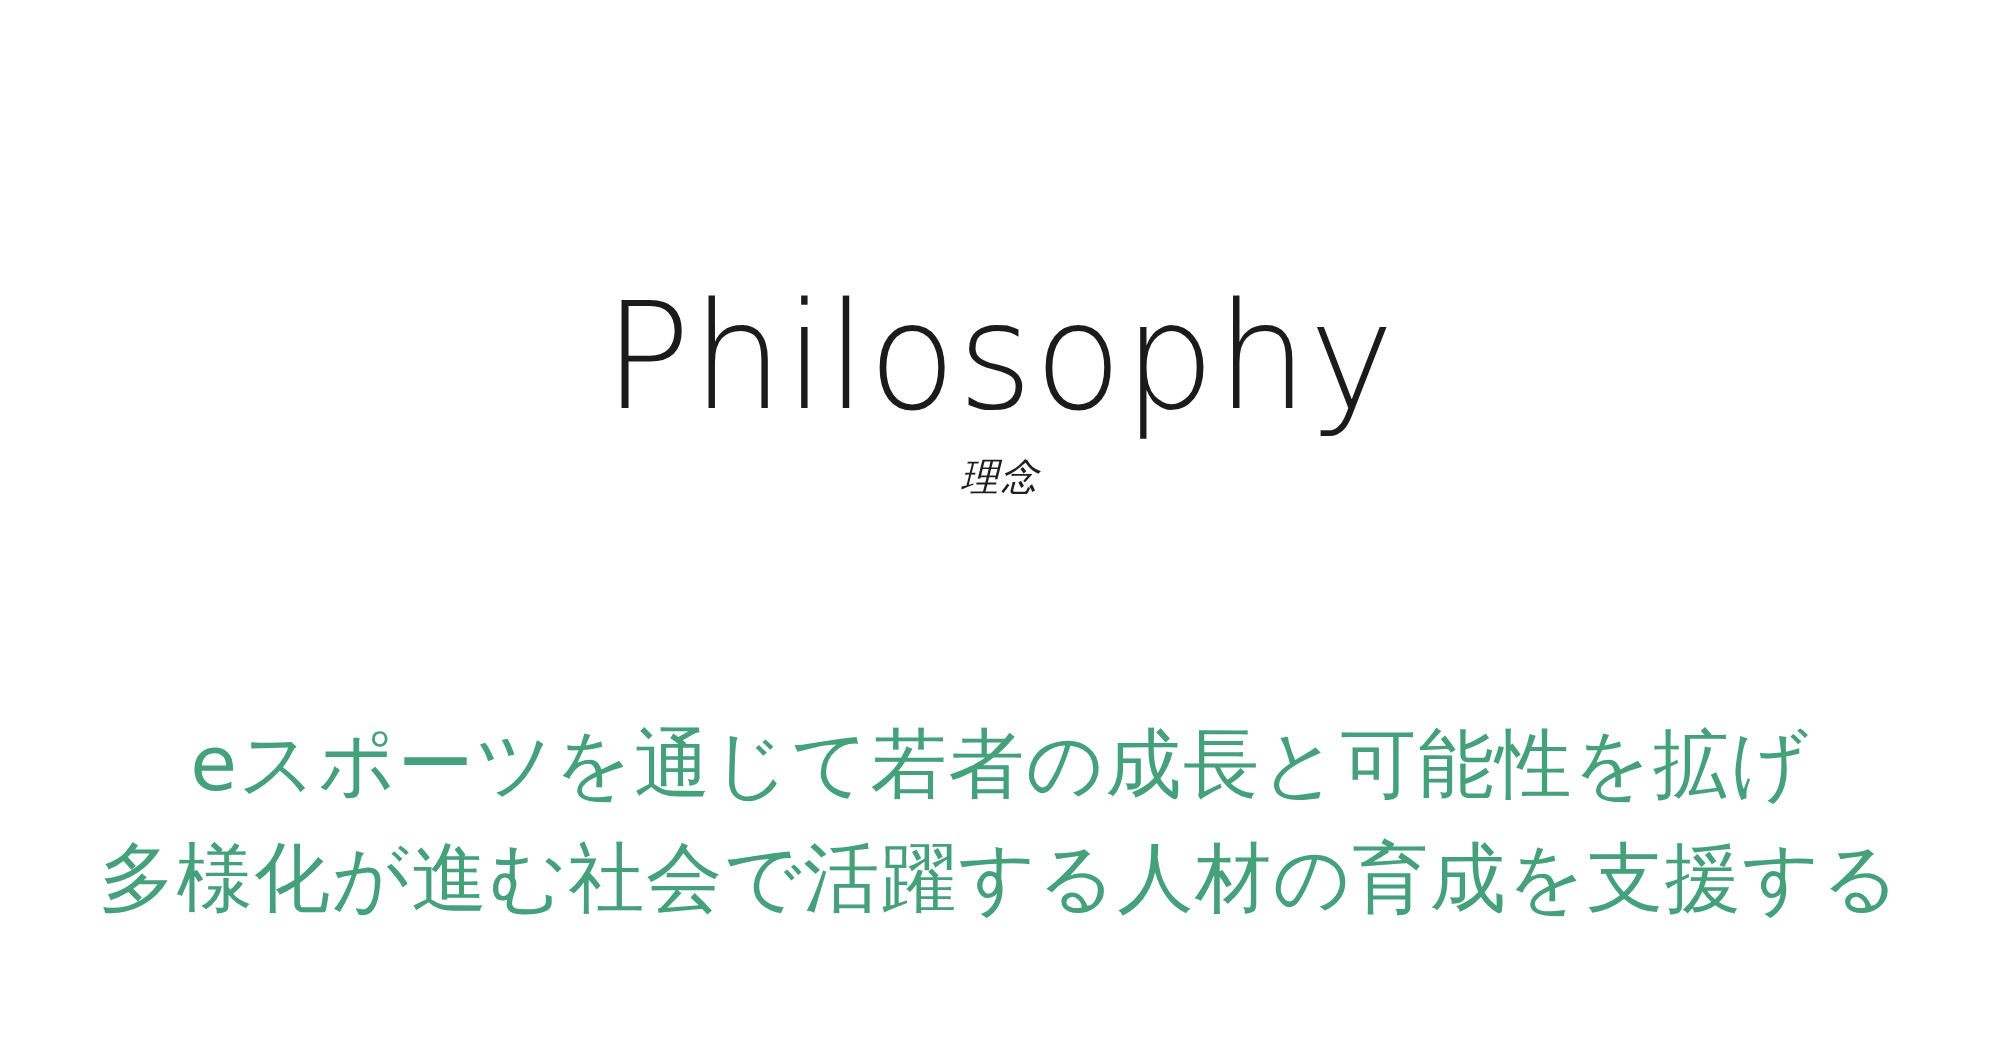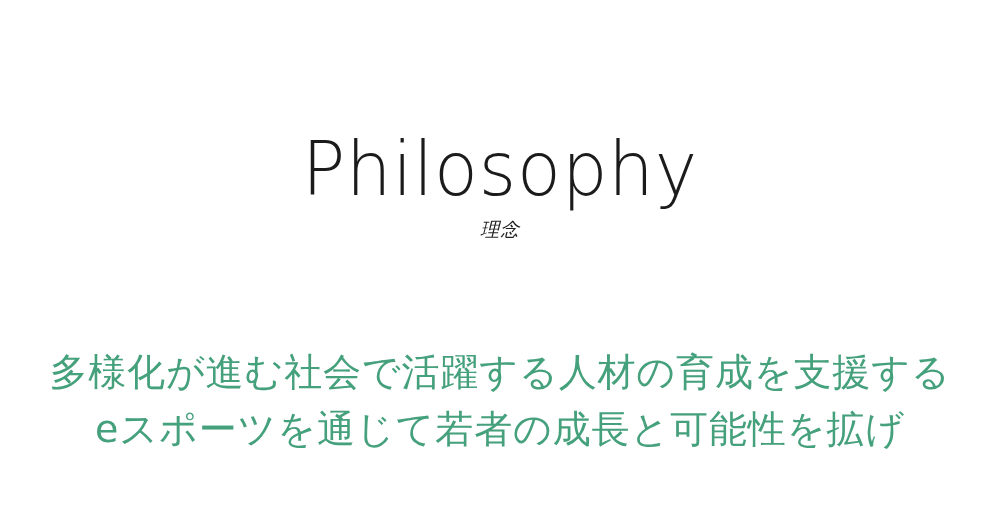--- a/index.html
+++ b/index.html
@@ -18,20 +18,21 @@
 
   .page {
     position: relative;
     width: 1000px;
     height: 500px;
     background: #ffffff;
     box-sizing: border-box;
     display: flex;
     flex-direction: column;
     align-items: center;
+    margin-top: 10px;
   }
 
   
   .heading-block {
     position: absolute;
     top: 0;
     left: 0;
     width: 1000px;
     display: flex;
     flex-direction: column;
@@ -118,17 +119,17 @@
       <h1 class="section-title">Philosophy</h1>
     </div>
 
     <div class="section-subtitle-wrap">
       <p class="section-subtitle">理念</p>
     </div>
 
   </div>
 
   <div class="statement">
+    <span class="statement-line">eスポーツを通じて若者の成長と可能性を拡げ</span>
     <span class="statement-line">多様化が進む社会で活躍する人材の育成を支援する</span>
-    <span class="statement-line">eスポーツを通じて若者の成長と可能性を拡げ</span>
   </div>
 
 </div>
 
 </body></html>

